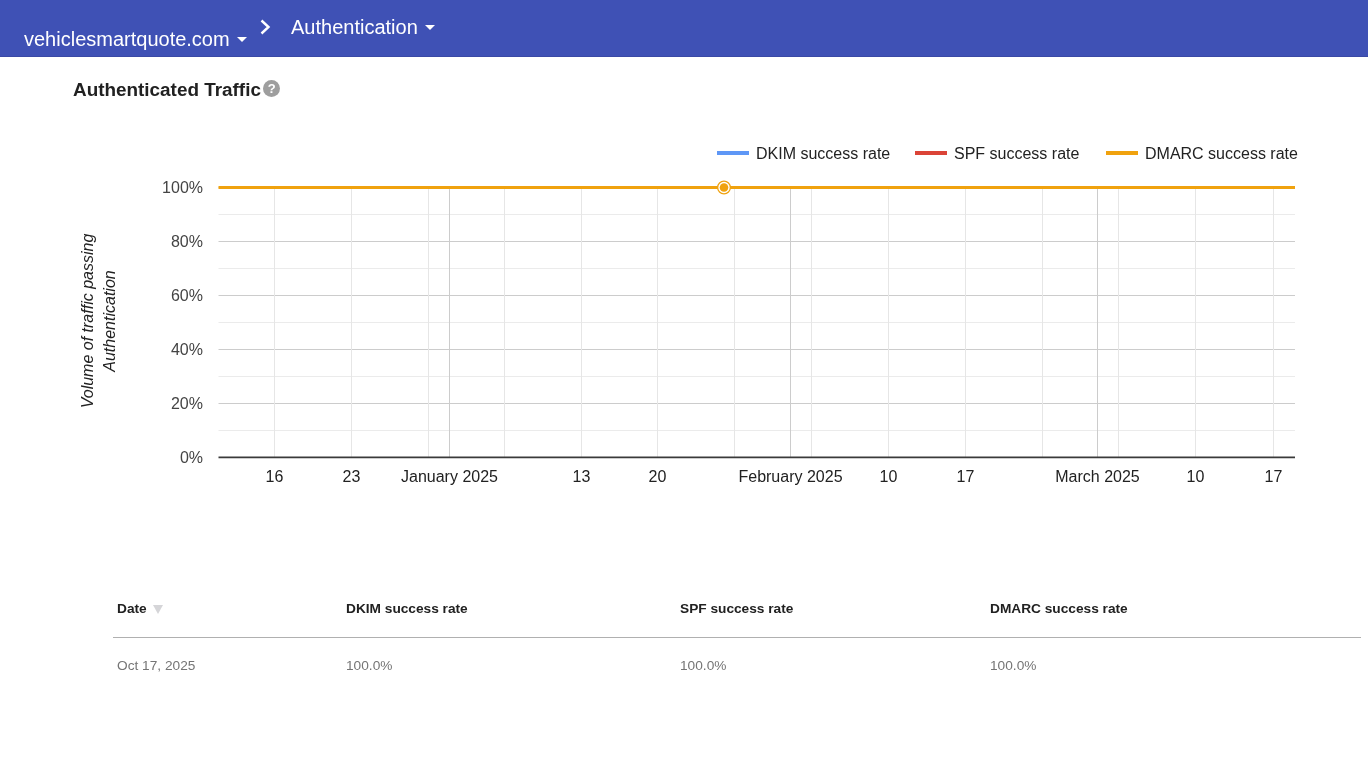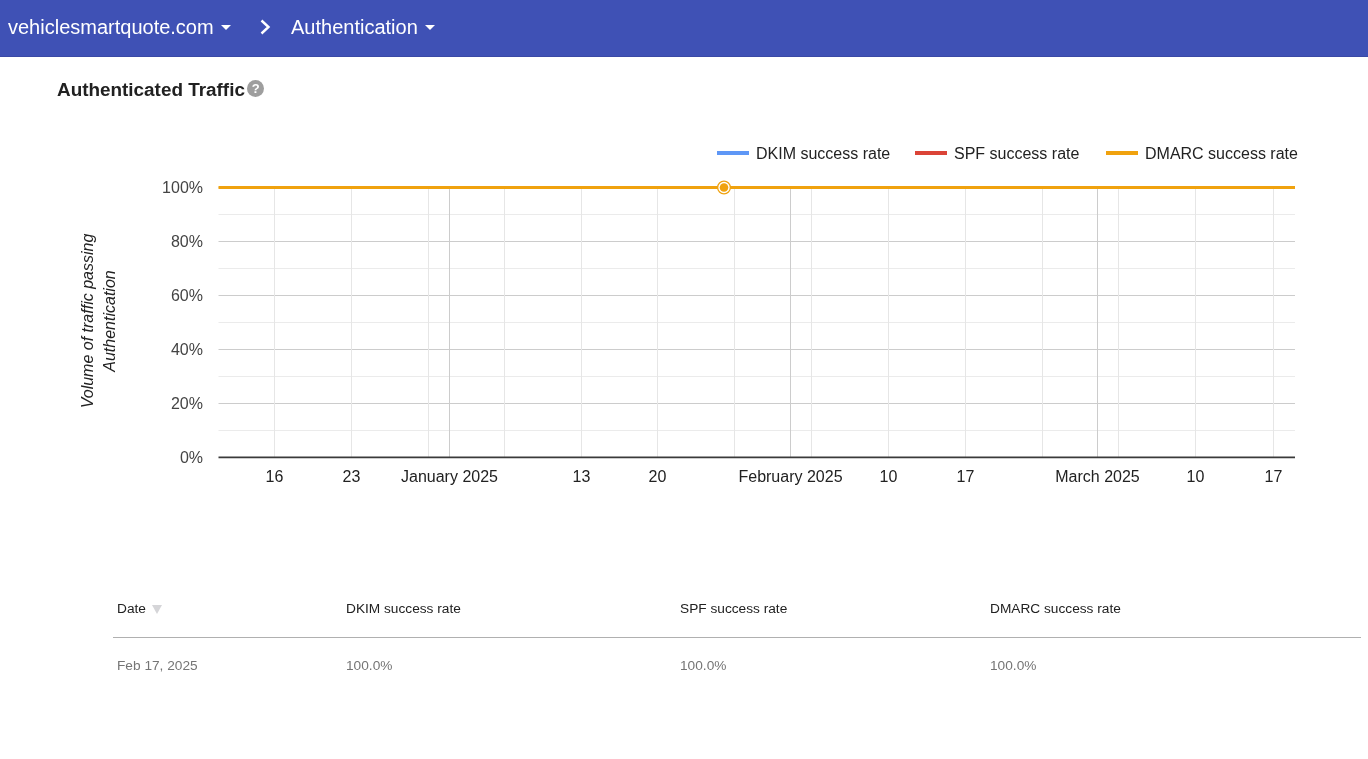--- a/index.html
+++ b/index.html
@@ -1,31 +1,31 @@
 <!DOCTYPE html>
 <html><head>
 <meta charset="utf-8">
 <style>
   * { margin:0; padding:0; box-sizing:border-box; }
   html,body { width:1368px; height:759px; background:#fff; font-family:"Liberation Sans", sans-serif; overflow:hidden; }
   .topbar { position:absolute; left:0; top:0; width:1368px; height:57px; background:#3F51B5; border-bottom:1px solid #3A49A5; box-sizing:border-box; }
   .tb-item { position:absolute; color:#fff; font-size:20px; top:16px; white-space:nowrap; }
   .caret { display:inline-block; width:0; height:0; border-left:5px solid transparent; border-right:5px solid transparent; border-top:5px solid #fff; vertical-align:middle; margin-left:7px; margin-bottom:2px; }
   .chev { position:absolute; left:259px; top:19px; }
-  .title { position:absolute; left:57px; top:79px; font-size:18.9px; font-weight:bold; color:#212121; white-space:nowrap; }
+  .title { position:absolute; left:73px; top:79px; font-size:18.9px; font-weight:bold; color:#212121; white-space:nowrap; }
   .help { display:inline-block; width:17.5px; height:17.5px; border-radius:50%; background:#9E9E9E; color:#fff; font-size:13px; font-weight:bold; text-align:center; line-height:17px; vertical-align:3.5px; margin-left:2px; }
   table.data { position:absolute; left:113px; top:601px; width:1248px; border-collapse:collapse; }
-  table.data th { text-align:left; font-size:13.7px; color:#212121; font-weight:normal; padding:0 0 21px 4px; border-bottom:1px solid #b0b0b0;margin-left:17px; }
+  table.data th { text-align:left; font-size:13.7px; color:#212121; font-weight:bold; padding:0 0 21px 4px; border-bottom:1px solid #b0b0b0;margin-left:17px; }
   table.data td { font-size:13.7px; color:#757575; padding:20px 0 19px 4px; }
   .sortarr { display:inline-block; width:0; height:0; border-left:5px solid transparent; border-right:5px solid transparent; border-top:9px solid #d5d5d8; margin-left:6px; vertical-align:-1px; }
 </style>
 </head>
 <body>
 <div class="topbar">
-  <span class="tb-item" style="left:8px;">vehiclesmartquote.com<span class="caret"></span></span>
+  <span class="tb-item" style="left:24px;margin-top:12px;">vehiclesmartquote.com<span class="caret"></span></span>
   <svg class="chev" width="12" height="16" viewBox="0 0 12 16">
       <path d="M2.5 1.5 L9.5 8 L2.5 14.5" fill="none" stroke="#fff" stroke-width="2.4"></path>
     </svg>
   <span class="tb-item" style="left:291px;">Authentication<span class="caret"></span></span>
 </div>
 <div class="title">Authenticated Traffic<span class="help">?</span></div>
 
 <svg width="1368" height="540" viewBox="0 130 1368 540" style="position:absolute;left:0;top:130px;" font-family="Liberation Sans, sans-serif">
 
   <g>
@@ -111,19 +111,19 @@
 
 <table class="data">
   <tbody>
       <tr>
         <th style="width:229px;">Date<span class="sortarr"></span></th>
         <th style="width:334px;">DKIM success rate</th>
         <th style="width:310px;">SPF success rate</th>
         <th>DMARC success rate</th>
       </tr>
   <tr>
-        <td>Feb 17, 2025</td>
+        <td>Oct 17, 2025</td>
         <td>100.0%</td>
         <td>100.0%</td>
         <td>100.0%</td>
       </tr>
 </tbody>
   </table>
 
 </body></html>

